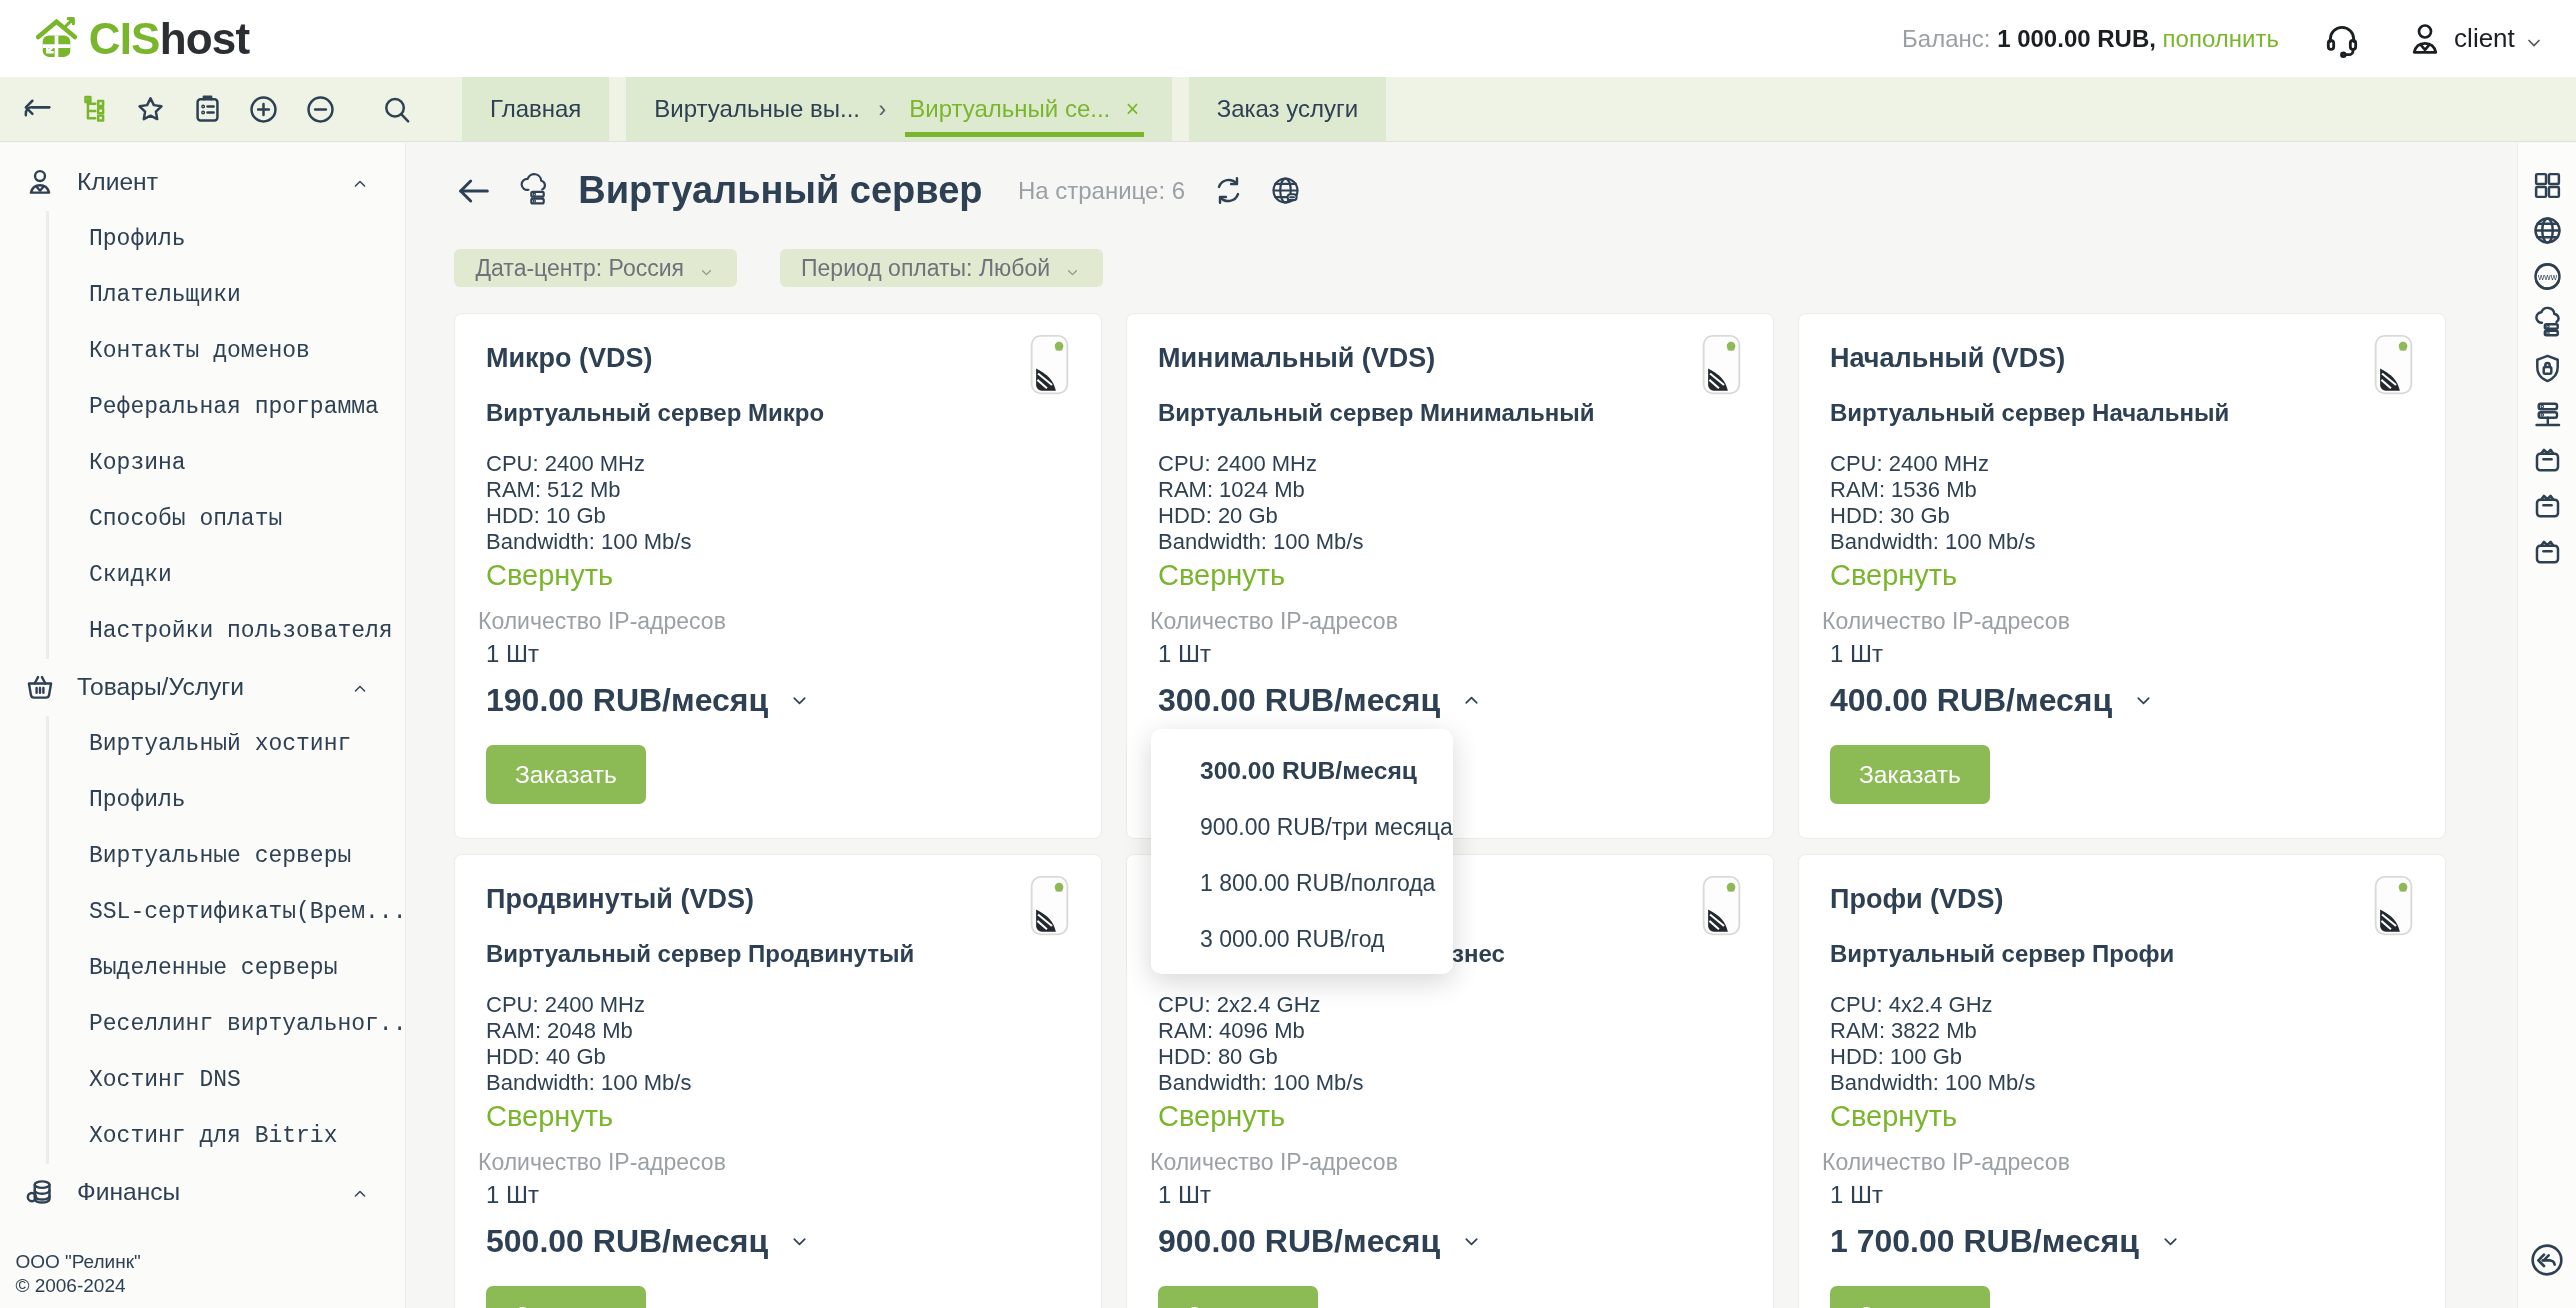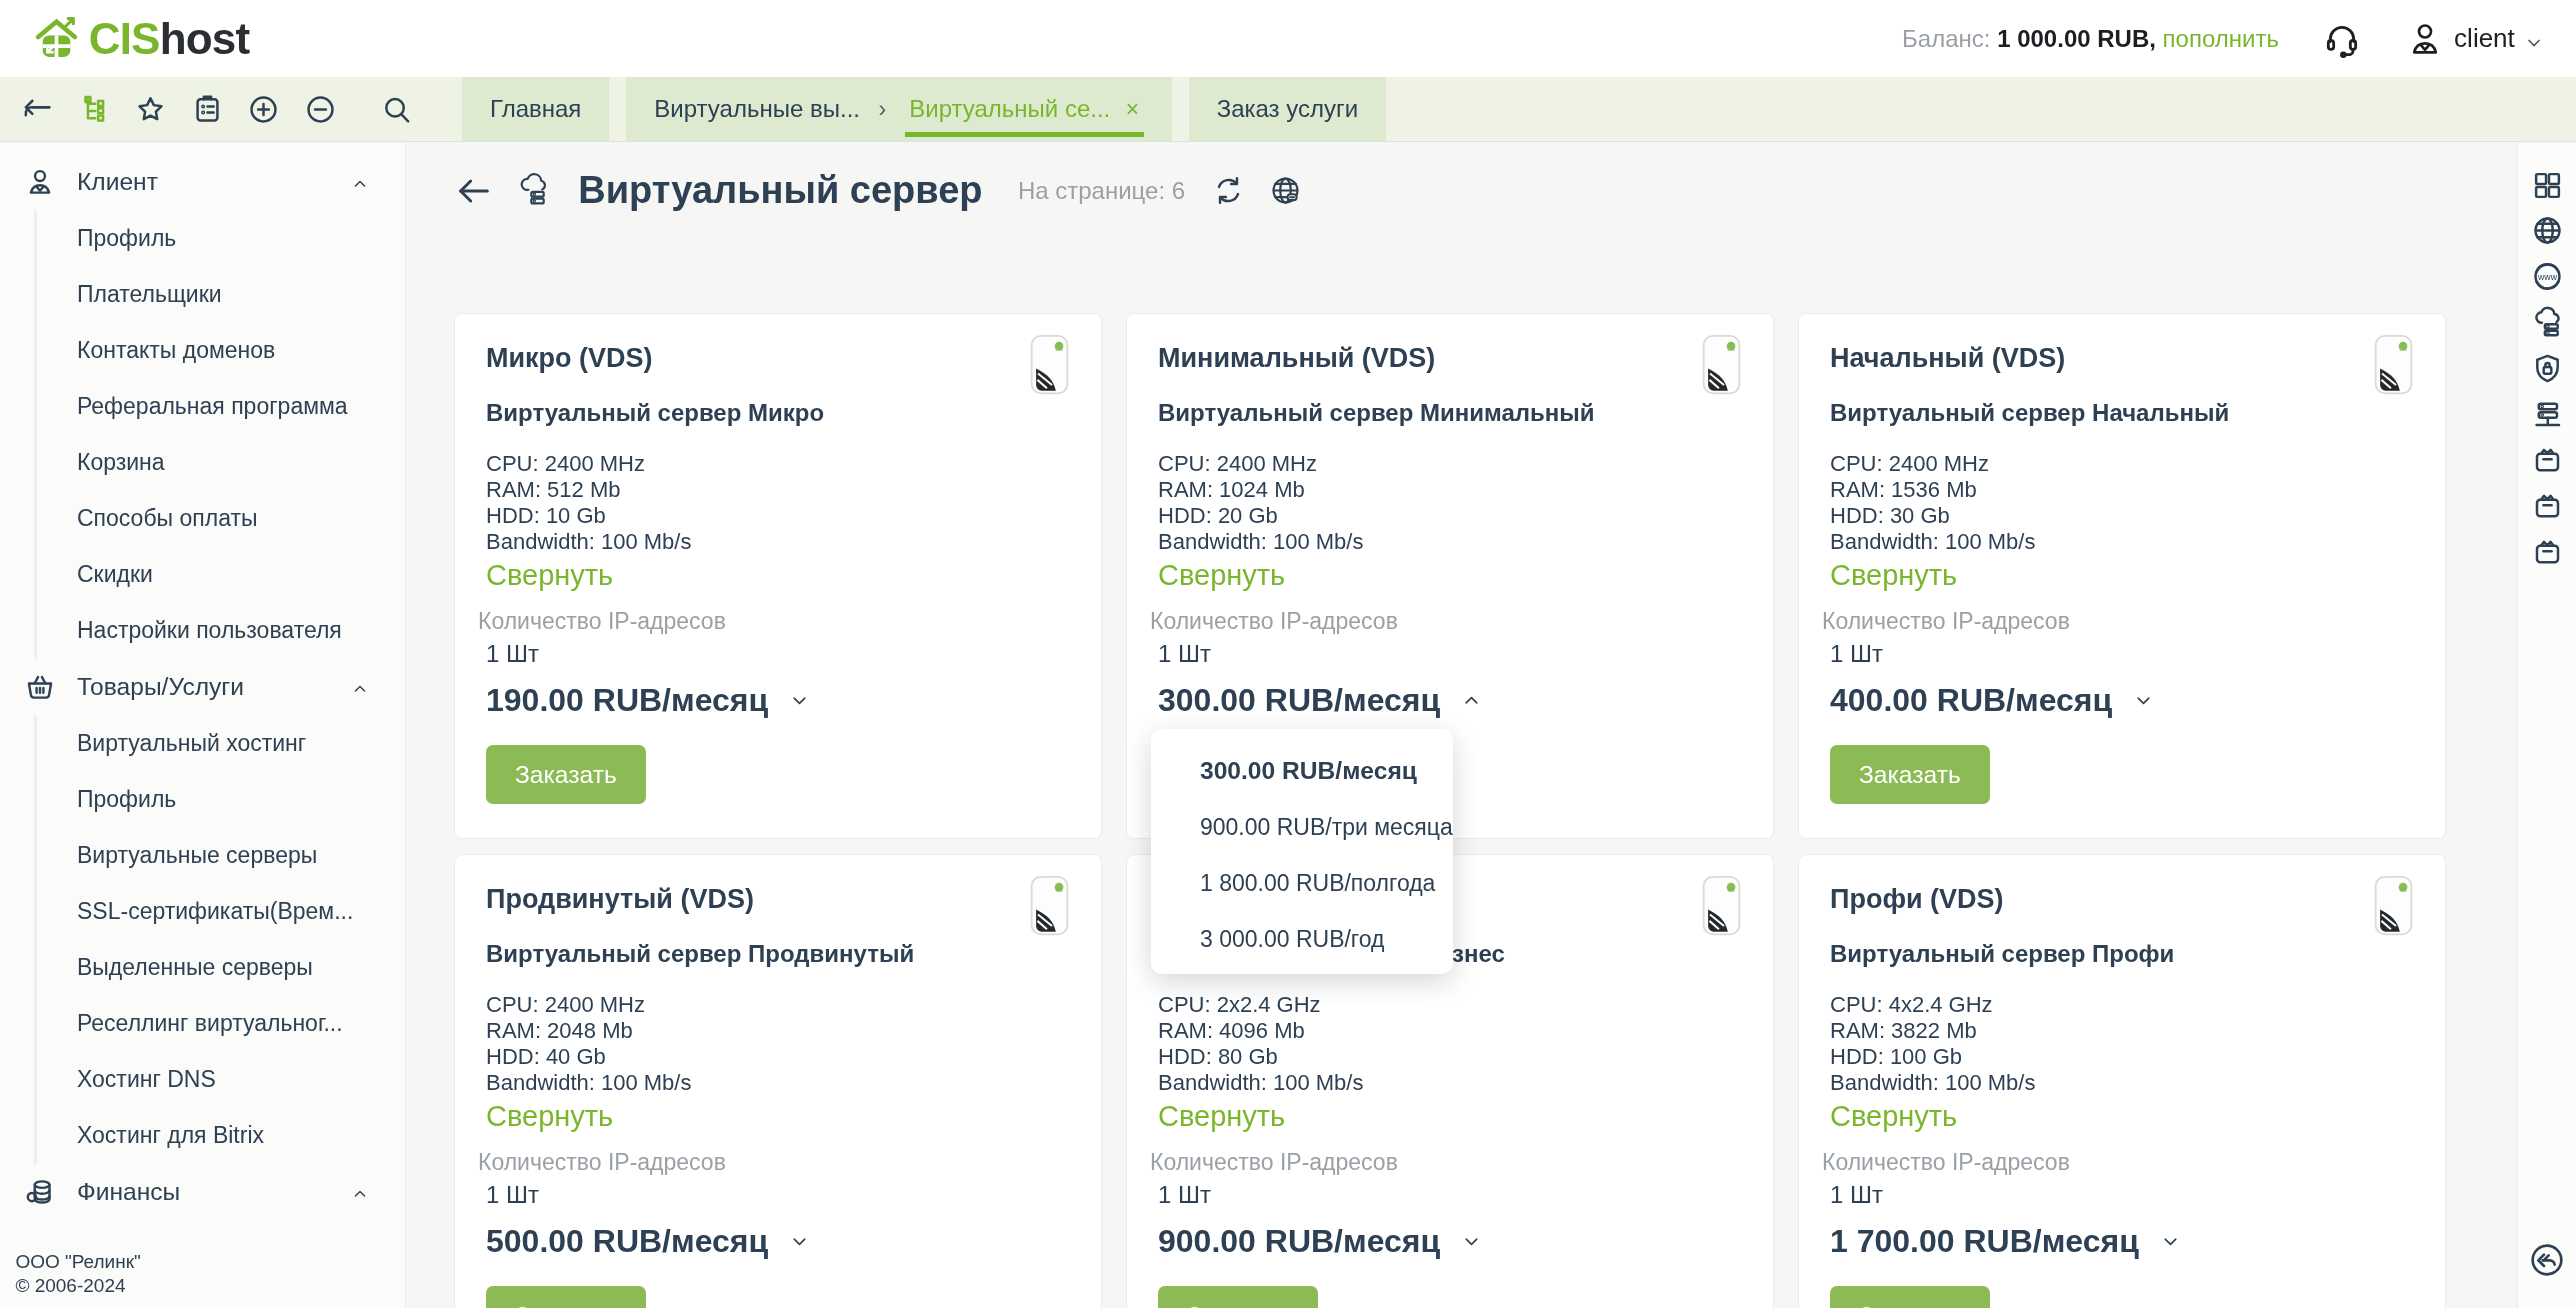--- a/index.html
+++ b/index.html
@@ -50,21 +50,21 @@
   .tab-close{color:var(--accent-green);font-size:23px;}
 
   
   #sidebar{position:absolute;top:143px;left:0;width:406px;bottom:0;background:#fbfbf9;border-right:0.8px solid #ececea;}
   #sidebar-nav{padding-top:10.8px;}
   .sec-head{display:flex;align-items:center;height:57px;padding:0 35px 0 23px;color:var(--navy);font-size:24.6px;cursor:pointer;}
   .sec-ico{width:34px;height:34px;margin-right:20px;color:var(--navy);flex:0 0 auto;}
   .sec-ico svg{width:100%;height:100%;}
   .sec-label{flex:1;}
   .sec-chev{width:20px;height:20px;color:var(--navy);}
-  .sec-items{border-left:3.1px solid #ededeb;margin-left:34px;}
+  .sec-items{border-left:3.1px solid #ededeb;margin-left:46px;font-family:Liberation Mono, monospace;}
   .side-item{height:56px;display:flex;align-items:center;padding-left:40px;font-size:23px;color:var(--navy);white-space:nowrap;overflow:hidden;cursor:pointer;}
   #sidebar-footer{position:absolute;left:15.4px;bottom:9.2px;color:var(--navy);font-size:19px;line-height:24.6px;}
 
   
   #rail{position:absolute;top:143px;right:0;width:59px;bottom:0;background:#fcfcfa;border-left:0.8px solid #ececea;}
   #rail-icons{display:flex;flex-direction:column;align-items:center;padding-top:24.6px;gap:10.8px;}
   .rico{width:35px;height:35px;color:var(--navy);}
   .rico svg{width:100%;height:100%;}
   #rail-collapse{position:absolute;left:50%;transform:translateX(-50%);bottom:28px;width:40px;height:40px;color:var(--navy);}
   #rail-collapse svg{width:100%;height:100%;}
@@ -365,20 +365,34 @@
         <svg viewBox="0 0 24 24" fill="none" stroke="currentColor" stroke-width="1.5" stroke-linecap="round" stroke-linejoin="round">
           <circle cx="12" cy="12" r="8.2"></circle>
           <ellipse cx="12" cy="12" rx="3.6" ry="8.2"></ellipse>
           <path d="M4 12h16M5 7.5h14M5 16.5h9"></path>
           <rect x="13.4" y="14.6" width="6.2" height="4" rx="2" fill="#fff" stroke-width="1.4"></rect>
           <path d="M15.2 16.6h2.6" stroke-width="1.4"></path>
         </svg>
       </span>
     </div>
 
+    <div id="filters">
+        <div class="pill">
+          <span>Дата-центр: Россия</span>
+          <span class="chev"><svg viewBox="0 0 24 24" fill="none" stroke="currentColor" stroke-width="1.7" stroke-linecap="round" stroke-linejoin="round">
+              <path d="m6.5 9.5 5.5 5.5 5.5-5.5"></path>
+            </svg></span>
+        </div>
+        <div class="pill">
+          <span>Период оплаты: Любой</span>
+          <span class="chev"><svg viewBox="0 0 24 24" fill="none" stroke="currentColor" stroke-width="1.7" stroke-linecap="round" stroke-linejoin="round">
+              <path d="m6.5 9.5 5.5 5.5 5.5-5.5"></path>
+            </svg></span>
+        </div>
+      </div>
 
     <div id="cards">
   <div class="card">
     <div class="card-title">Микро (VDS)</div>
     <div class="server-img">
       <svg viewBox="0 0 40 48">
         <rect x="6" y="1.5" width="28" height="45" rx="7" fill="#fdfdfd" stroke="#d9d9d6" stroke-width="1.4"></rect>
         <path d="M9.5 27c9 4.5 13.5 9 15.5 17.5H14a4.5 4.5 0 0 1-4.5-4.5z" fill="#23282d"></path>
         <path d="m11 31 11 9M10.5 36l7.5 6.5" stroke="#fdfdfd" stroke-width="1.6"></path>
         <circle cx="27.5" cy="9.5" r="3.4" fill="#8cba55"></circle>

